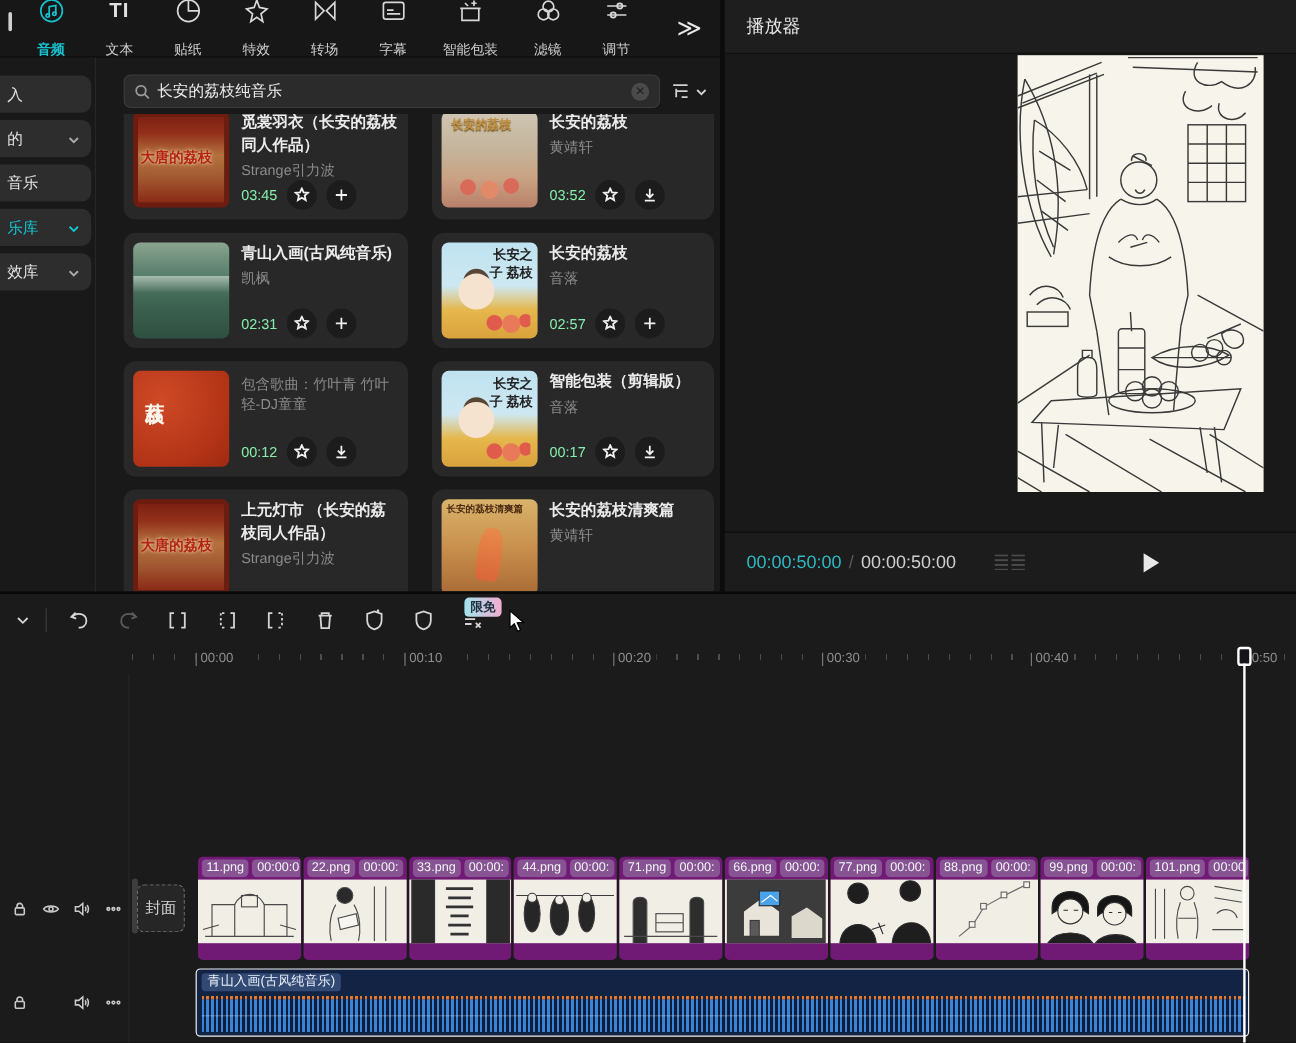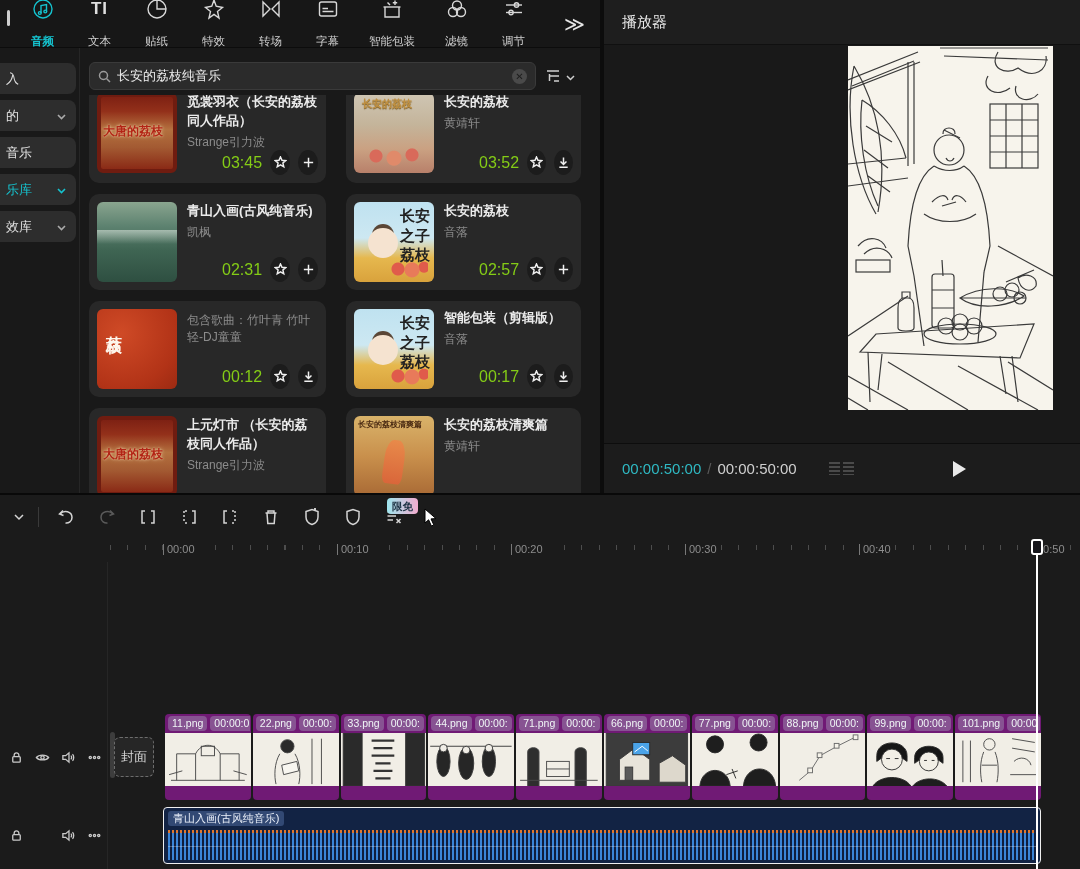--- a/index.html
+++ b/index.html
@@ -23,21 +23,21 @@
 
   
   .sidebar { position:absolute; left:0; top:48px; width:80px; height:445px; background:#191919; border-right:1px solid #262626; overflow:hidden; }
   .sb-item { position:absolute; left:-14px; width:90px; height:31px; background:#2d2d2d; border-radius:8px; display:flex; align-items:center; padding-left:20px; font-size:13px; color:#e2e2e2; cursor:pointer; }
   .sb-item .chev { margin-left:auto; margin-right:10px; }
   .sb-item .chev svg { width:9px; height:6px; stroke:#aaa; fill:none; stroke-width:1.6; }
   .sb-item.active { color:#15c3cf; }
   .sb-item.active .chev svg { stroke:#15c3cf; }
 
   
-  .list { position:absolute; left:81px; top:48px; width:519px; height:445px; overflow:hidden; background:#191919; }
+  .list { position:absolute; left:95px; top:48px; width:519px; height:445px; overflow:hidden; background:#191919; }
   .search-row { position:absolute; left:8px; top:14px; width:503px; height:28px; display:flex; align-items:center; gap:10px; }
   .search-box { flex:0 0 447px; height:28px; background:#2b2b2b; border:1px solid #3a3a3a; border-radius:6px; display:flex; align-items:center; padding:0 8px; }
   .search-box svg.mag { width:13px; height:13px; stroke:#9a9a9a; fill:none; stroke-width:1.5; margin-right:6px; }
   .search-val { font-size:13px; color:#ececec; flex:1; white-space:nowrap; overflow:hidden; }
   .clear-x { width:15px; height:15px; border-radius:50%; background:#4a4a4a; color:#1d1d1d; font-size:10px; line-height:15px; text-align:center; cursor:pointer; }
   .filter { display:flex; align-items:center; gap:4px; cursor:pointer; }
   .filter svg { width:16px; height:14px; stroke:#cfcfcf; fill:none; stroke-width:1.5; }
   .filter .fchev svg { width:9px; height:6px; }
 
   
@@ -47,33 +47,33 @@
   .art { width:80px; height:80px; border-radius:6px; flex:0 0 80px; position:relative; overflow:hidden; }
   .art .art-txt { position:absolute; font-weight:bold; }
   .art-red { background:linear-gradient(180deg,#7e2113 0%,#93301a 20%,#b4713f 45%,#a35a32 70%,#8a2a16 100%); border:4px solid #6f1c10; }
   .art-red .art-txt { left:2px; top:26px; font-size:12px; color:#b32415; text-shadow:0 0 2px #e8c9a0, 0 0 4px #d8b080; white-space:nowrap; }
   .art-ladies { background:linear-gradient(180deg,#cfc6b4 0%,#c4b49a 40%,#caa182 70%,#b8806a 100%); }
   .art-ladies .art-txt { left:8px; top:4px; font-size:10px; color:#c09040; text-shadow:0 1px 1px #7a5a20; white-space:nowrap; }
   .art-ladies::after { content:""; position:absolute; left:10px; bottom:6px; width:60px; height:22px; background:radial-gradient(circle at 20% 50%, #d96a5a 0 6px, transparent 7px), radial-gradient(circle at 50% 60%, #e08a6a 0 7px, transparent 8px), radial-gradient(circle at 80% 45%, #d96a5a 0 6px, transparent 7px); }
   .art-green { background:linear-gradient(180deg,#8aa58f 0%,#5d8270 30%,#3f6553 60%,#2e4f41 100%); }
   .art-green::after { content:""; position:absolute; left:0; top:28px; width:80px; height:14px; background:linear-gradient(180deg, rgba(230,238,230,.55), rgba(230,238,230,0)); }
   .art-cartoon { background:linear-gradient(180deg,#bfe2f0 0%,#cde8f2 45%,#e6b84e 70%,#d9a23c 100%); }
-  .art-cartoon .art-txt { right:4px; top:4px; font-size:15px; color:#222; width:38px; text-align:right; line-height:1.3;margin-left:36px; }
+  .art-cartoon .art-txt { right:4px; top:4px; font-size:11px; color:#222; width:38px; text-align:right; line-height:1.3;margin-left:36px; }
   .art-cartoon::before { content:""; position:absolute; left:14px; top:26px; width:30px; height:30px; border-radius:50%; background:#f5e3d0; box-shadow:0 -8px 0 -4px #5a4636; }
   .art-cartoon::after { content:""; position:absolute; right:6px; bottom:4px; width:40px; height:18px; background:radial-gradient(circle at 25% 50%, #e05b4b 0 6px, transparent 7px), radial-gradient(circle at 60% 55%, #e87a5a 0 7px, transparent 8px), radial-gradient(circle at 90% 40%, #e05b4b 0 5px, transparent 6px); }
   .art-callig { background:radial-gradient(circle at 30% 30%, #cf4a26, #b23317 70%, #9c2a12); }
   .art-callig .art-txt { left:6px; top:14px; font-size:16px; color:#fdf6ec; font-family:"Liberation Serif", serif; writing-mode:vertical-rl; letter-spacing:2px; }
   .art-dunhuang { background:linear-gradient(180deg,#d9b36a 0%,#c9904c 50%,#a96a35 100%); }
   .art-dunhuang .art-txt { left:4px; top:3px; font-size:8px; color:#4a2a12; white-space:nowrap; }
   .art-dunhuang::after { content:""; position:absolute; left:30px; top:24px; width:20px; height:44px; background:linear-gradient(180deg,#e88a4a,#d9663a); border-radius:40% 40% 20% 20%; transform:rotate(8deg); }
   .meta { flex:1; display:flex; flex-direction:column; min-width:0; }
   .title { font-size:13px; font-weight:bold; color:#ebebeb; line-height:1.45; }
   .artist { font-size:12px; color:#8b8b8b; margin-top:3px; line-height:1.4; }
   .cbottom { margin-top:auto; display:flex; align-items:center; }
-  .dur { font-size:16px; color:#84cc16;margin-left:35px; }
+  .dur { font-size:12px; color:#86efac; }
   .cbtn { margin-left:8px; width:25px; height:25px; border-radius:50%; background:#1c1c1c; display:flex; align-items:center; justify-content:center; cursor:pointer; }
   .cbtn:first-of-type { margin-left:auto; }
   .cbtn svg { width:13px; height:13px; stroke:#f0f0f0; fill:none; stroke-width:1.6; }
 
   
   .player-pane { position:absolute; left:600px; top:0; width:480px; height:493px; background:#191919; border-left:4px solid #0c0c0c; }
   .player-header { height:45px; background:#1e1e1e; border-bottom:1px solid #101010; display:flex; align-items:center; padding-left:18px; font-size:15px; color:#e8e8e8; }
   .preview { position:absolute; left:0; top:46px; width:476px; height:397px; background:#191919; }
   .canvas { position:absolute; left:244px; top:0; width:205px; height:364px; background:#f7f4ec; }
   .canvas svg { width:100%; height:100%; }

